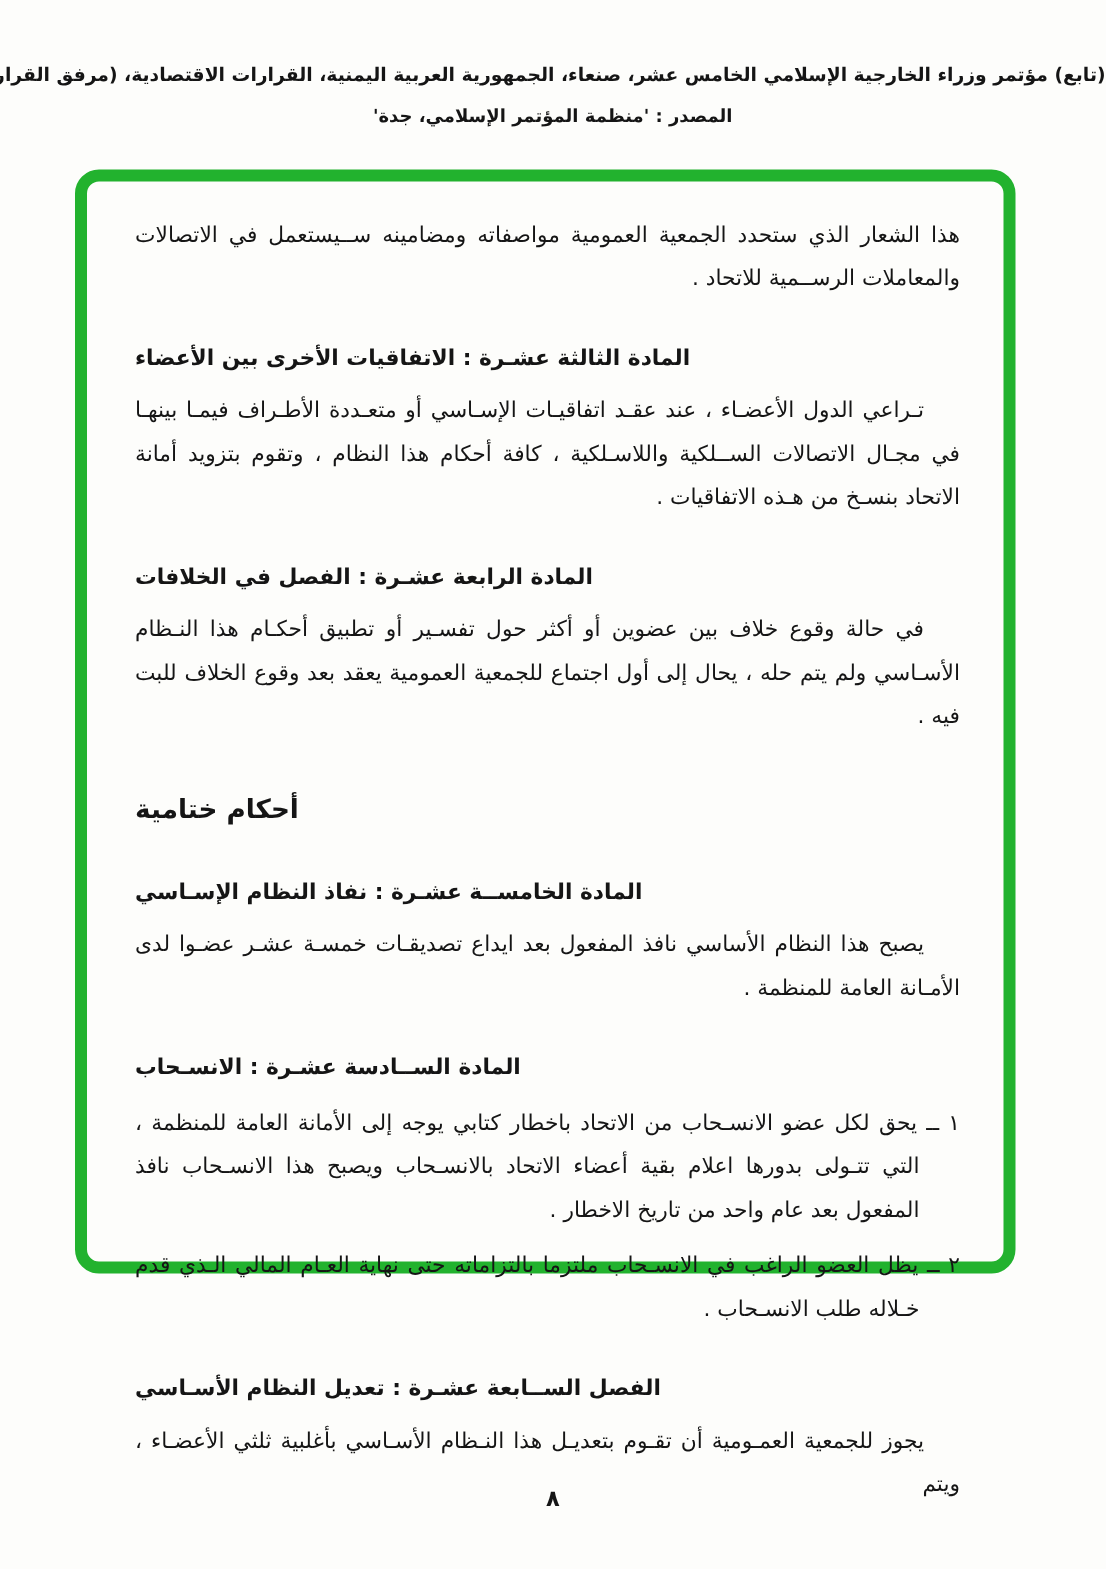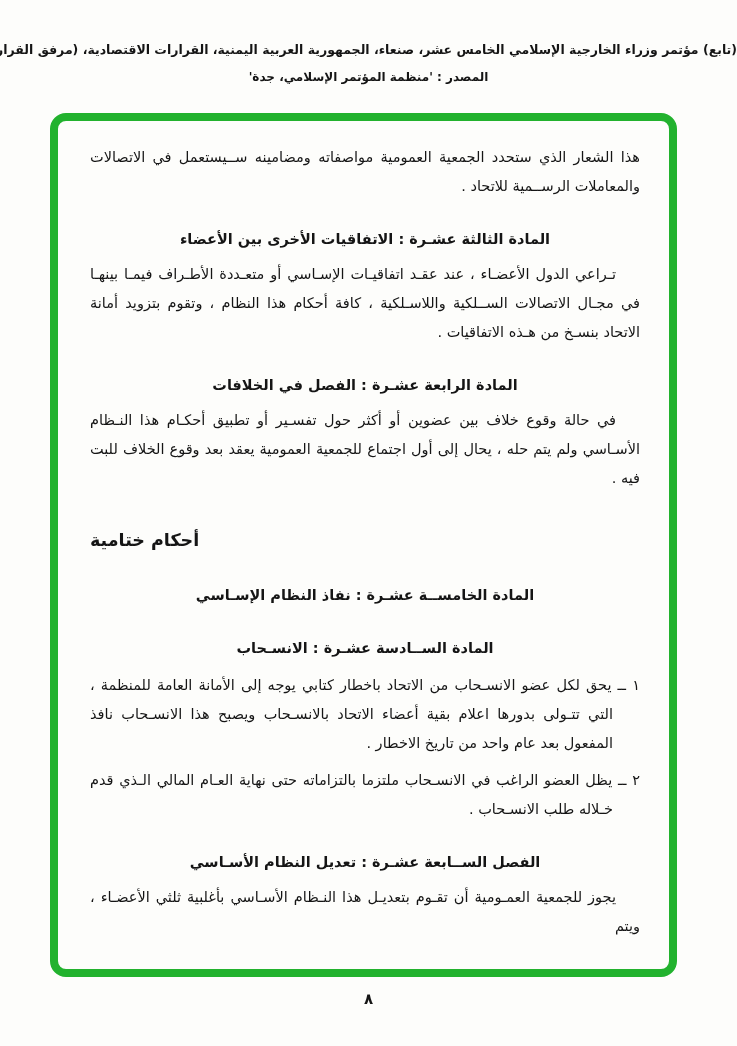--- a/index.html
+++ b/index.html
@@ -24,37 +24,37 @@
     line-height: 16px;
     white-space: nowrap;
   }
   .header-line2 {
     font-size: 12px;
     margin-top: 12px;
   }
   .frame {
     position: absolute;
     left: 50px; top: 113px;
-    width: 627px; height: 864px;
+    width: 627px; height: 736px;
     border: 8px solid #22b22e;
     border-radius: 16px;
     box-sizing: border-box;
     padding: 22px 29px 0 32px;
   }
   .doc-body {
     direction: rtl;
     text-align: justify;
     font-size: 14.5px;
     line-height: 29px;
   }
   .block-paragraph { margin: 0 0 2px 0; }
   .block-paragraph.indented { text-indent: 24px; }
   .block-heading {
     font-weight: bold;
-    text-align: center;
+    text-align: left;
     margin-top: 24px;
     margin-bottom: 6px;
   }
   .block-center {
     font-weight: bold;
     font-size: 17.5px;
     line-height: 34px;
     text-align: left;
     margin-top: 30px;
     margin-bottom: 8px;
@@ -87,20 +87,21 @@
 
   <div class="frame" style="border-color: rgb(34, 178, 46);">
     <div class="doc-body">
         <div class="block-paragraph">هذا الشعار الذي ستحدد الجمعية العمومية مواصفاته ومضامينه ســيستعمل في الاتصالات والمعاملات الرســمية للاتحاد .</div>
         <div class="block-heading">المادة الثالثة عشـرة : الاتفاقيات الأخرى بين الأعضاء</div>
         <div class="block-paragraph indented">تـراعي الدول الأعضـاء ، عند عقـد اتفاقيـات الإسـاسي أو متعـددة الأطـراف فيمـا بينهـا في مجـال الاتصالات الســلكية واللاسـلكية ، كافة أحكام هذا النظام ، وتقوم بتزويد أمانة الاتحاد بنسـخ من هـذه الاتفاقيات .</div>
         <div class="block-heading">المادة الرابعة عشـرة : الفصل في الخلافات</div>
         <div class="block-paragraph indented">في حالة وقوع خلاف بين عضوين أو أكثر حول تفسـير أو تطبيق أحكـام هذا النـظام الأسـاسي ولم يتم حله ، يحال إلى أول اجتماع للجمعية العمومية يعقد بعد وقوع الخلاف للبت فيه .</div>
         <div class="block-center">أحكام ختامية</div>
         <div class="block-heading">المادة الخامســة عشـرة : نفاذ النظام الإسـاسي</div>
+        <div class="block-paragraph indented">يصبح هذا النظام الأساسي نافذ المفعول بعد ايداع تصديقـات خمسـة عشـر عضـوا لدى الأمـانة العامة للمنظمة .</div>
         <div class="block-heading">المادة الســادسة عشـرة : الانسـحاب</div>
         <div class="block-item">١ ــ يحق لكل عضو الانسـحاب من الاتحاد باخطار كتابي يوجه إلى الأمانة العامة للمنظمة ، التي تتـولى بدورها اعلام بقية أعضاء الاتحاد بالانسـحاب ويصبح هذا الانسـحاب نافذ المفعول بعد عام واحد من تاريخ الاخطار .</div>
         <div class="block-item">٢ ــ يظل العضو الراغب في الانسـحاب ملتزما بالتزاماته حتى نهاية العـام المالي الـذي قدم خـلاله طلب الانسـحاب .</div>
         <div class="block-heading">الفصل الســابعة عشـرة : تعديل النظام الأسـاسي</div>
         <div class="block-paragraph indented">يجوز للجمعية العمـومية أن تقـوم بتعديـل هذا النـظام الأسـاسي بأغلبية ثلثي الأعضـاء ، ويتم</div>
       </div>
   </div>
 
   <div class="page-number">٨</div>
 

